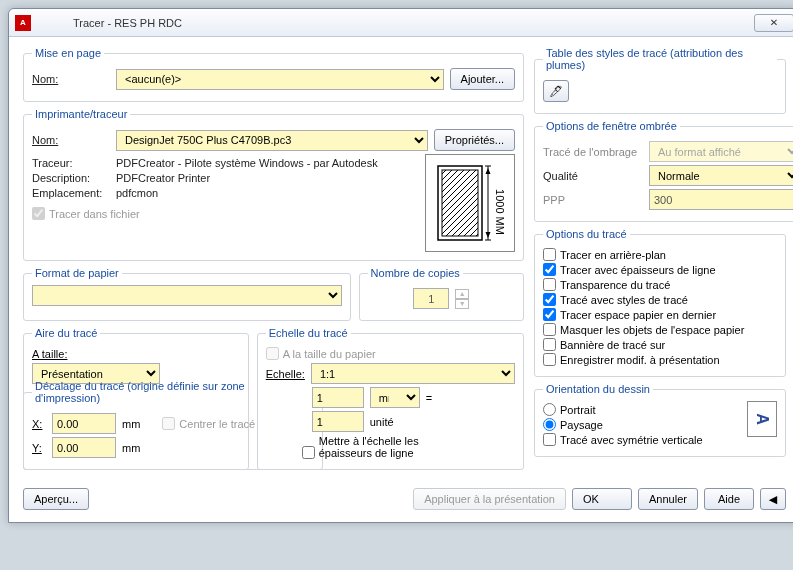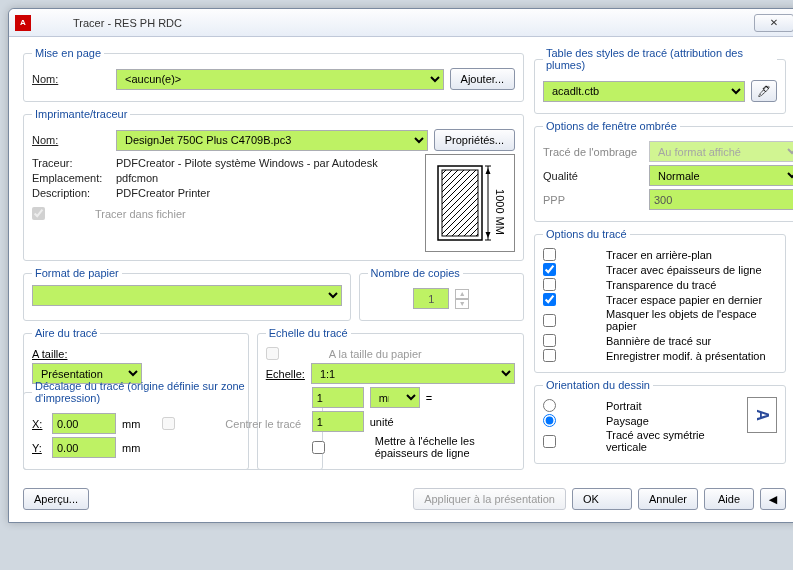--- a/index.html
+++ b/index.html
@@ -11,27 +11,27 @@
 .win-close { width: 40px; height: 18px; border: 1px solid #a0a8b8; border-radius: 3px; background: linear-gradient(#fdfdfe,#e4eaf4); display: flex; align-items: center; justify-content: center; color: #444; }
 .body { padding: 10px 14px 12px; display: flex; gap: 10px; }
 .colL { flex: 1; }
 .colR { width: 252px; }
 fieldset { border: 1px solid #d0d6dc; border-radius: 3px; margin: 0 0 6px; padding: 6px 8px 8px; }
 legend { color: #1a4ea0; padding: 0 3px; }
 .row { display: flex; align-items: center; gap: 6px; margin: 3px 0; }
 .lbl { width: 78px; color: #222; }
 .lbl-dis { color: #888; }
 .val { color: #222; }
-select, input[type=text] { border: 1px solid #abadb3; background: #bef264; height: 21px; padding: 1px 4px; }
+select, input[type=text] { border: 1px solid #abadb3; background: #fef9c3; height: 21px; padding: 1px 4px; }
 select { padding-right: 14px; }
 .btn { height: 22px; border: 1px solid #8a94a8; background: linear-gradient(#fdfdfe,#e4e9f2); border-radius: 3px; padding: 0 10px; display: inline-flex; align-items: center; cursor: pointer; }
 .btn-dis { color: #9a9a9a; border-color: #c8ccd4; background: linear-gradient(#fdfdfd,#eef0f4); }
 .icon-btn { width: 26px; height: 22px; border: 1px solid #8a94a8; background: linear-gradient(#fdfdfe,#e4e9f2); border-radius: 3px; display: inline-flex; align-items: center; justify-content: center; cursor: pointer; }
 input[type=checkbox], input[type=radio] { margin: 0 4px 0 0; }
-.chk-row { display: flex; align-items: center; margin: 2px 0; gap: 46px; }
+.chk-row { display: flex; align-items: flex-end; margin: 2px 0; }
 .sub2 { display: flex; gap: 8px; }
 .sub2 > fieldset { flex: 1; }
 .preview-box { width: 90px; height: 98px; border: 1px solid #888; margin-left: auto; display: flex; align-items: center; justify-content: center; background: #fff; }
 .preview-svg { width: 76px; height: 86px; }
 .num-spin { width: 36px; text-align: center; }
 .footer { display: flex; gap: 6px; padding: 0 14px 12px; align-items: center; }
 .footer .spacer { flex: 1; }
 .small-icon { font-size: 10px; color: #333; }
 .underline { text-decoration: underline; }
 .disabled-text { color: #9a9a9a; }
@@ -72,26 +72,26 @@
               <span>Propriétés...</span>
             </button>
         </div>
         <div style="display:flex; gap:8px;">
           <div style="flex:1">
             <div class="row">
                 <span class="lbl">Traceur:</span>
                 <span class="val">PDFCreator - Pilote système Windows - par Autodesk</span>
               </div>
             <div class="row">
+                <span class="lbl">Description:</span>
+                <span class="val">PDFCreator Printer</span>
+              </div>
+            <div class="row">
                 <span class="lbl">Emplacement:</span>
                 <span class="val">pdfcmon</span>
-              </div>
-            <div class="row">
-                <span class="lbl">Description:</span>
-                <span class="val">PDFCreator Printer</span>
               </div>
             <div class="chk-row" style="margin-top:8px;">
                 <input type="checkbox" disabled="" checked="" style="">
                 <span class="disabled-text">Tracer dans fichier</span>
               </div>
           </div>
           <div class="preview-box">
             <svg class="preview-svg" viewBox="0 0 76 86">
               <rect x="6" y="6" width="44" height="74" fill="#fff" stroke="#000" stroke-width="1.5"></rect>
               <defs>
@@ -127,42 +127,42 @@
             </div>
         </fieldset>
       </div>
 
       <div class="sub2">
         <fieldset>
           <legend>Aire du tracé</legend>
           <div class="row">
               <span class="underline">A taille:</span>
             </div>
-          <select style="width:110px"><option>Présentation</option></select>
+          <select style="width:128px"><option>Présentation</option></select>
         </fieldset>
         <fieldset style="flex:1.2">
           <legend>Echelle du tracé</legend>
           <div class="chk-row">
               <input type="checkbox" disabled="" style="">
               <span class="disabled-text">A la taille du papier</span>
             </div>
           <div class="row">
               <span class="underline">Echelle:</span>
               <select style="flex:1"><option>1:1</option></select>
             </div>
           <div class="row" style="margin-left:46px">
               <input type="text" style="width: 52px;" value="1">
               <select style="width:50px"><option>mm</option></select>
               <span>=</span>
             </div>
           <div class="row" style="margin-left:46px">
               <input type="text" style="width: 52px;" value="1">
               <span>unité</span>
             </div>
-          <div class="chk-row" style="margin-left:46px">
+          <div class="chk-row" style="margin-left:36px">
               <input type="checkbox" style="">
               <span style="max-width:110px">Mettre à l'échelle les épaisseurs de ligne</span>
             </div>
         </fieldset>
       </div>
 
       <fieldset style="margin-top:-96px; width:300px;">
         <legend>Décalage du tracé (origine définie sur zone d'impression)</legend>
         <div class="row">
             <span class="underline" style="width:14px">X:</span>
@@ -179,21 +179,20 @@
             <span>mm</span>
           </div>
       </fieldset>
 
     </div>
 
     <div class="colR">
       <fieldset>
         <legend>Table des styles de tracé (attribution des plumes)</legend>
         <div class="row">
-            <select style="flex:1"><option>acadlt.ctb</option></select>
             <button class="icon-btn">
               <span>🖊</span>
             </button>
           </div>
       </fieldset>
 
       <fieldset>
         <legend>Options de fenêtre ombrée</legend>
         <div class="row">
             <span class="lbl lbl-dis" style="width:100px">Tracé de l'ombrage</span>
@@ -219,20 +218,24 @@
             <div class="chk-row">
               <input type="checkbox" checked="" style="">
               <span>Tracer avec épaisseurs de ligne</span>
             </div>
             <div class="chk-row">
               <input type="checkbox" style="">
               <span>Transparence du tracé</span>
             </div>
             <div class="chk-row">
               <input type="checkbox" checked="" style="">
+              <span>Tracé avec styles de tracé</span>
+            </div>
+            <div class="chk-row">
+              <input type="checkbox" checked="" style="">
               <span>Tracer espace papier en dernier</span>
             </div>
             <div class="chk-row">
               <input type="checkbox" style="">
               <span>Masquer les objets de l'espace papier</span>
             </div>
             <div class="chk-row">
               <input type="checkbox" style="">
               <span>Bannière de tracé sur</span>
             </div>

